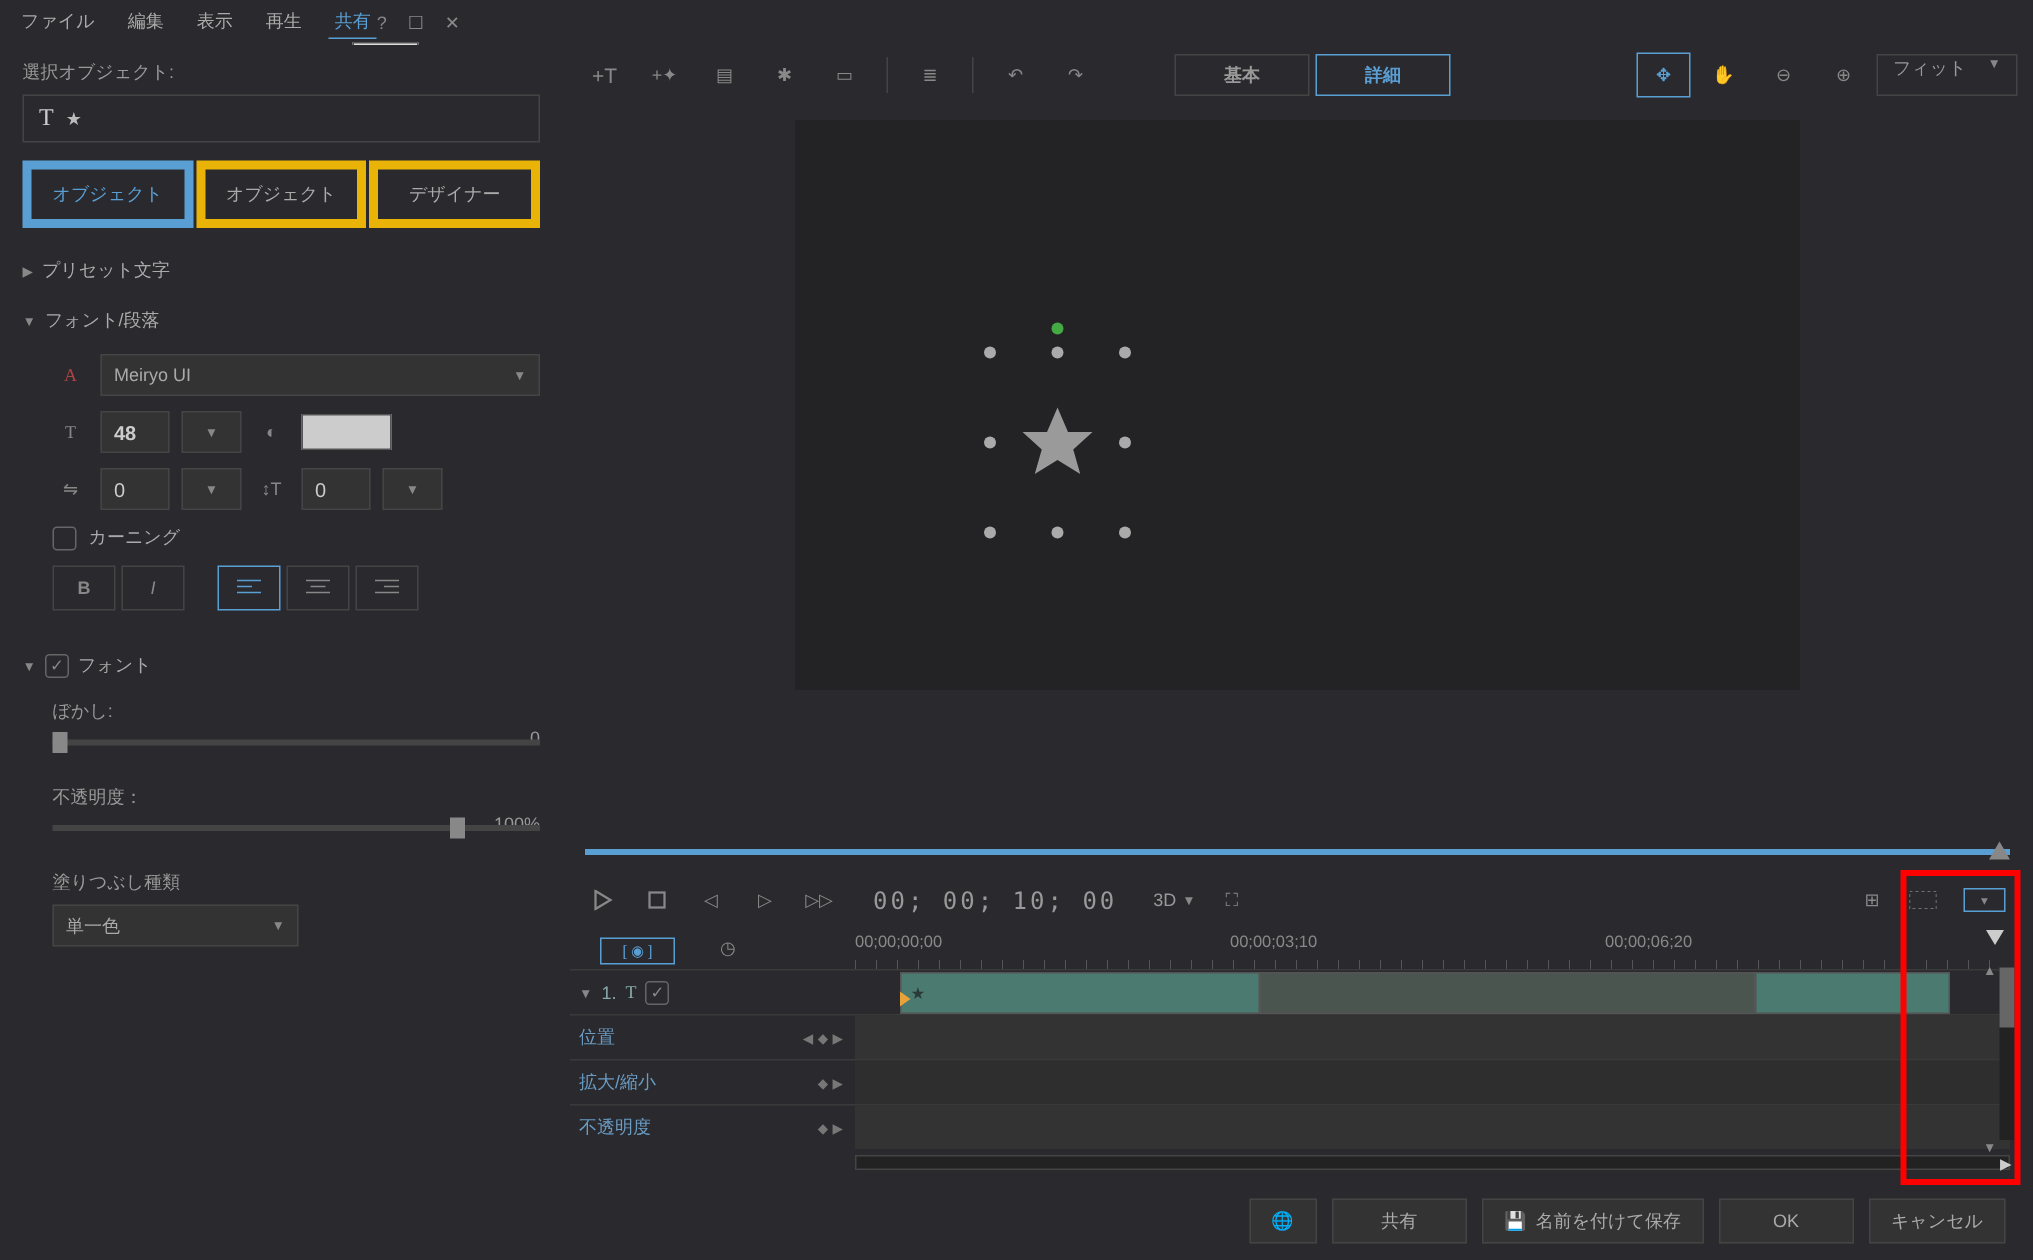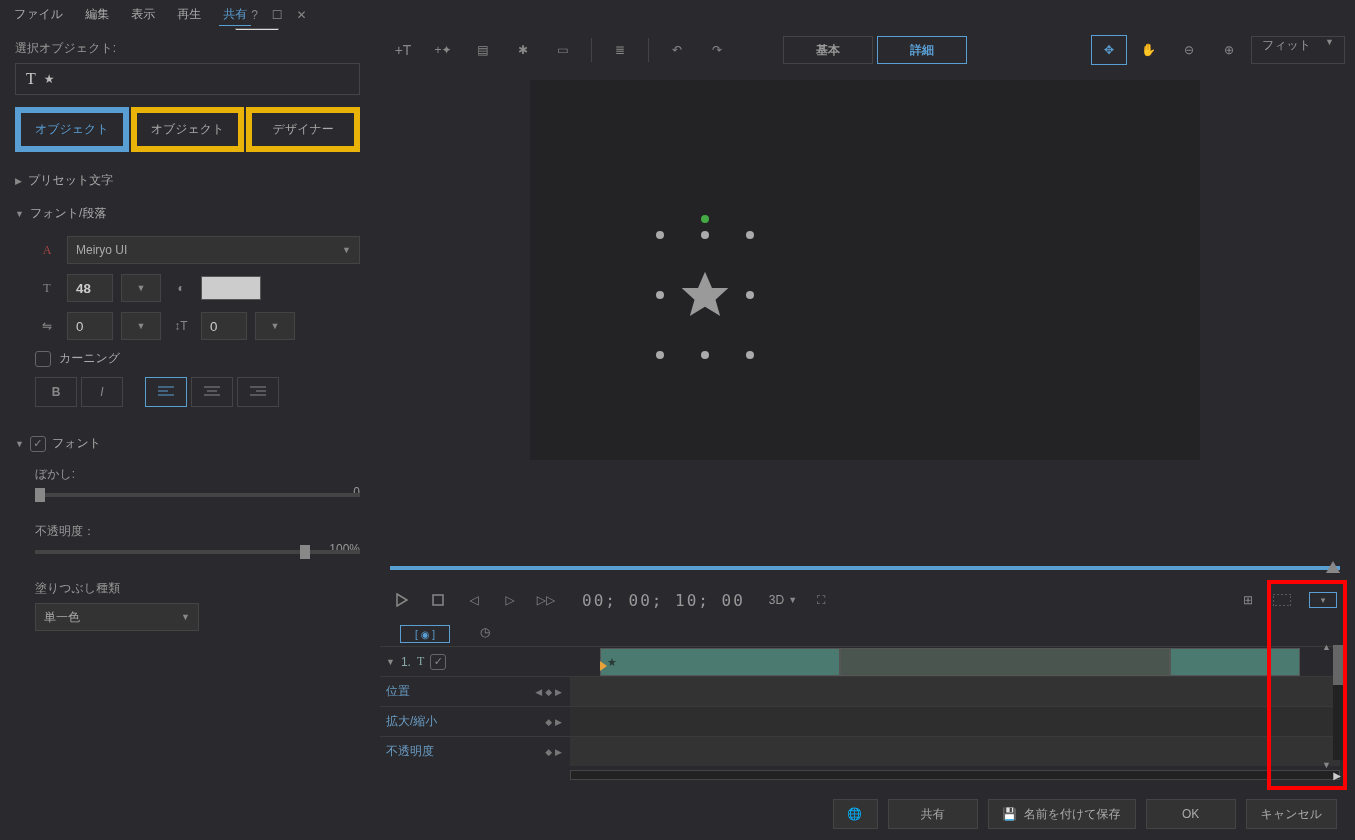--- a/index.html
+++ b/index.html
@@ -311,20 +311,27 @@
           <span class="chev">▾</span>
         </div>
     </div>
 
     <div class="timeline">
       <div class="tl-header">
         <div class="tl-left">
           <div class="tl-mode">[ ◉ ]</div>
           <span style="color:#888;">◷</span>
         </div>
+        <div class="tl-ruler">
+          <span style="left:0;">00;00;00;00</span>
+          <span style="left:250px;">00;00;03;10</span>
+          <span style="left:500px;">00;00;06;20</span>
+          <div class="tl-ticks"></div>
+          <div style="position:absolute;right:4px;top:-2px;width:0;height:0;border-left:6px solid transparent;border-right:6px solid transparent;border-top:10px solid #ccc;"></div>
+        </div>
       </div>
 
       <div class="tl-row">
         <div class="tl-label">
           <span class="chev">▼</span>
           <span>1.</span>
           <span style="font-family:serif;">T</span>
           <span class="checkbox checked"></span>
         </div>
         <div class="tl-track">

